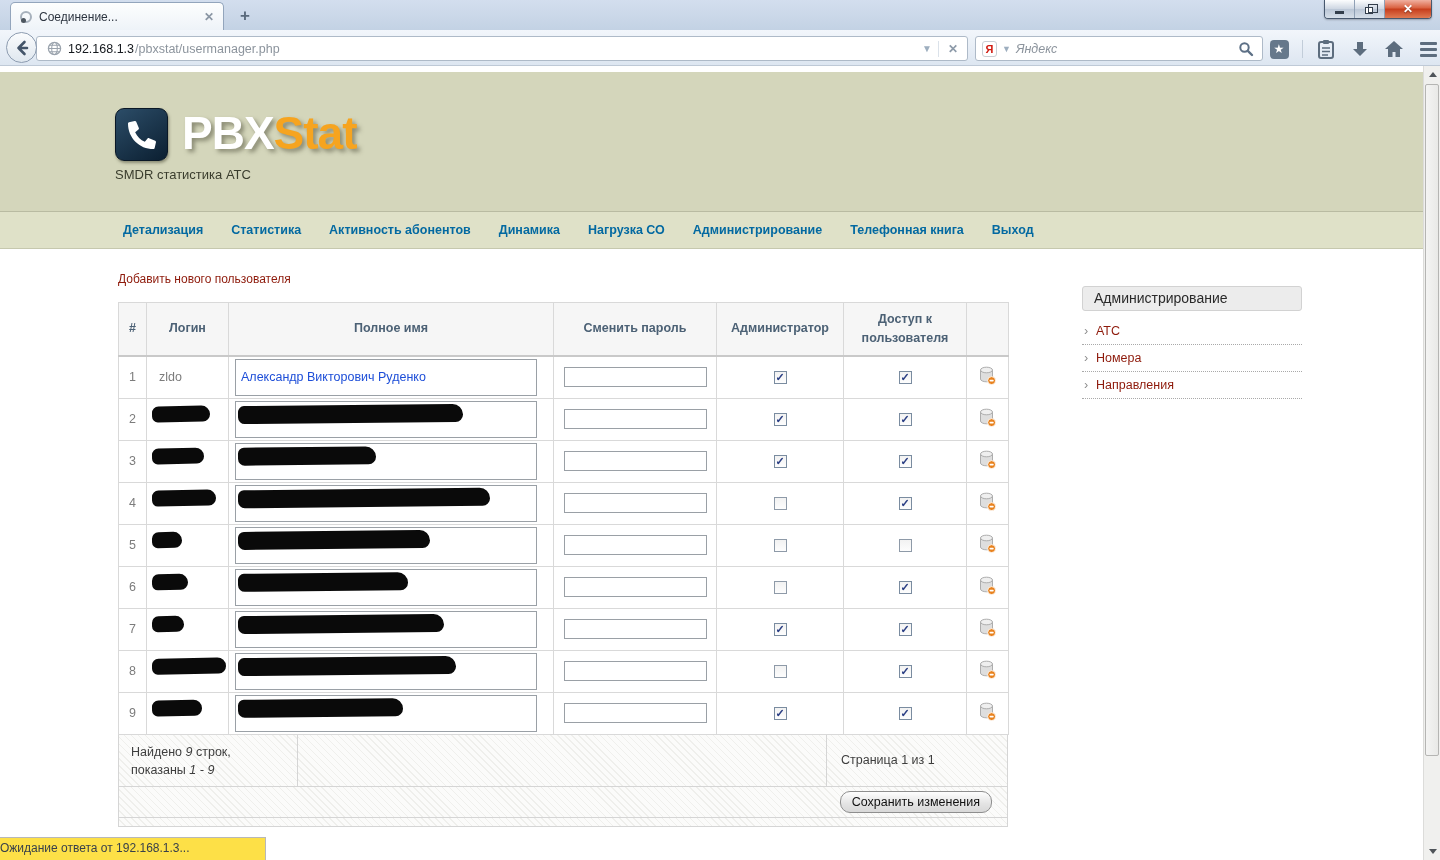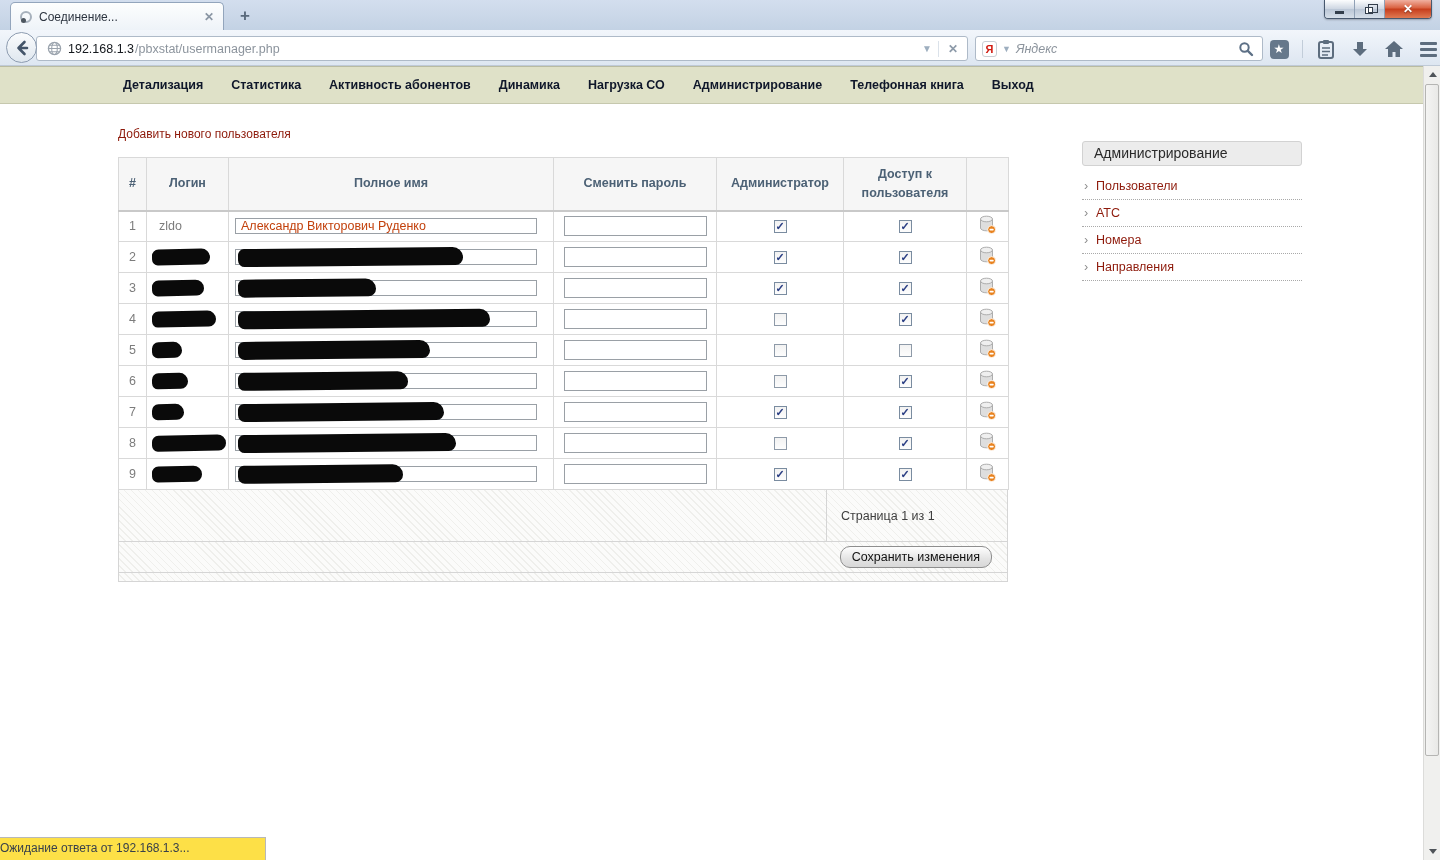--- a/index.html
+++ b/index.html
@@ -67,40 +67,40 @@
   .band-top { margin-top:6px; height:139px; background:#d4d6bb; position:relative; }
   .logo-wrap { position:absolute; left:115px; top:36px; display:flex; align-items:flex-start; }
   .logo-icon { width:53px; height:53px; border-radius:9px; background:linear-gradient(145deg,#2c4d68,#0b1f31);
     border:1px solid #0a1826; display:flex; align-items:center; justify-content:center; box-shadow:1px 2px 3px rgba(70,70,50,.5); }
   .logo-text { margin-left:14px; font-size:46px; font-weight:bold; letter-spacing:-1px; line-height:50px;
     text-shadow:3px 3px 4px rgba(80,80,60,.55); }
   .logo-pbx { color:#ffffff; } .logo-stat { color:#f6a41f; }
   .logo-subtitle { position:absolute; left:115px; top:95px; font-size:13px; color:#3a3d2d; }
   .navband { height:38px; background:#dfe1c8; border-top:1px solid #b9bba2; border-bottom:1px solid #c6c8ae;
     display:flex; align-items:center; padding-left:123px; gap:28px; }
-  .nav-item { font-size:12.5px; font-weight:bold; color:#0f172a; text-decoration:none; white-space:nowrap; }
+  .nav-item { font-size:12.5px; font-weight:bold; color:#0369a1; text-decoration:none; white-space:nowrap; }
 
   .content { position:relative; height:573px; }
   .page-title { margin:36px 0 0 118px; font-size:19px; font-weight:bold; color:#8e1a0b; }
   .add-link { display:inline-block; margin:23px 0 0 118px; font-size:12px; color:#8e1a0b; text-decoration:none; }
 
   
   .utable-wrap { margin:15px 0 0 118px; width:890px; }
   table.utable { border-collapse:collapse; width:890px; table-layout:fixed; font-size:12.5px; }
   .utable th, .utable td { border:1px solid #d9d9d9; }
   .utable th { background:#f6f6f6; color:#4c6175; font-weight:bold; padding:7px 4px; text-align:center; height:48px;
     border-bottom:2px solid #c9c9c9; line-height:1.5; }
   .utable td { height:31px; padding:2px 6px; background:#fff; vertical-align:middle; }
   .col-num { width:28px; } .col-login { width:82px; } .col-name { width:325px; }
   .col-pass { width:163px; } .col-admin { width:127px; } .col-detail { width:123px; } .col-del { width:42px; }
   .c-num { text-align:center; color:#7c7c7c; }
   .c-login { color:#7c7c7c; padding-left:12px !important; position:relative; }
   .c-name { position:relative; }
   .c-pass { text-align:center; }
-  .name-input { width:302px; height:16px; border:1px solid #9aa0a6; font-size:12.5px; color:#c2410c; padding:1px 5px;
+  .name-input { width:302px; height:37px; border:1px solid #9aa0a6; font-size:12.5px; color:#1d4ed8; padding:1px 5px;
     font-family:"Liberation Sans", sans-serif; background:#fff; }
   .pass-input { width:143px; height:20px; border:1px solid #9aa0a6; font-size:12.5px; padding:1px 5px; background:#fff; }
   .c-cb { text-align:center; }
   .cb { display:inline-block; width:13px; height:13px; border:1px solid #8e9aa8; background:linear-gradient(#f2f2f2,#fdfdfd);
     font-size:11px; line-height:11px; font-weight:bold; color:#2b3f84; text-align:center; vertical-align:middle; }
   .cb.on { border-color:#7a8ca0; }
   .c-del { text-align:center; }
   .redact { position:absolute; background:#0a0a0a; z-index:3; }
   .redact-login { left:5px; top:7px; height:16px; border-radius:9px 12px 10px 8px; transform:rotate(-1.2deg); }
   .redact-name { left:9px; top:6px; height:18px; border-radius:8px 14px 10px 9px; transform:rotate(-0.6deg); }
@@ -206,20 +206,31 @@
   <div class="ticon">
     <span class="hamburger">
         <i></i>
         <i></i>
         <i></i>
       </span>
   </div>
 </div>
 
 <div class="page">
+  <div class="band-top">
+    <div class="logo-wrap">
+      <div class="logo-icon">
+        <svg width="28" height="28" viewBox="0 0 512 512" style="transform:scaleX(-1)">
+          <path fill="#ffffff" d="M493.4 24.6l-104-24c-11.3-2.6-22.9 3.3-27.5 13.9l-48 112c-4.2 9.8-1.4 21.3 6.9 28l60.6 49.6c-36 76.7-98.9 140.5-177.2 177.2l-49.6-60.6c-6.8-8.3-18.2-11.1-28-6.9l-112 48C3.9 366.5-2 378.1.6 389.4l24 104C27.1 504.2 36.7 512 48 512c256.1 0 464-207.5 464-464 0-11.2-7.7-20.9-18.6-23.4z"></path>
+        </svg>
+      </div>
+      <div class="logo-text"><span class="logo-pbx">PBX</span><span class="logo-stat">Stat</span></div>
+    </div>
+    <div class="logo-subtitle">SMDR статистика АТС</div>
+  </div>
 
   <nav class="navband">
       <a class="nav-item" href="#">Детализация</a>
       <a class="nav-item" href="#">Статистика</a>
       <a class="nav-item" href="#">Активность абонентов</a>
       <a class="nav-item" href="#">Динамика</a>
       <a class="nav-item" href="#">Нагрузка СО</a>
       <a class="nav-item" href="#">Администрирование</a>
       <a class="nav-item" href="#">Телефонная книга</a>
       <a class="nav-item" href="#">Выход</a>
@@ -392,33 +403,39 @@
               <ellipse cx="7.5" cy="4" rx="6" ry="2.8" fill="#efefef" stroke="#adadad"></ellipse>
               <circle cx="12.6" cy="14.6" r="4" fill="#e8821e" stroke="#ffffff" stroke-width="0.9"></circle>
               <rect x="10.5" y="13.8" width="4.2" height="1.7" rx="0.8" fill="#ffffff"></rect>
             </svg>
           </td>
         </tr>
           </tbody>
       </table>
 
       <div class="tfoot-row1 hatch">
+        <div class="tf-cell tf-found">
+          <span>Найдено</span>
+          <em>9</em>
+          <span>строк,</span><br>
+          <span>показаны</span>
+          <em>1 - 9</em>
+        </div>
         <div class="tf-cell tf-mid hatch"></div>
         <div class="tf-cell tf-page">Страница 1 из 1</div>
       </div>
       <div class="tfoot-row2 hatch">
         <button class="save-btn">Сохранить изменения</button>
       </div>
       <div class="tfoot-row3 hatch"></div>
     </div>
 
     <aside class="sidebar">
       <div class="sidebar-title">Администрирование</div>
       <div class="sidebar-list" id="sidebar-list">
-          <a class="sidebar-item" href="#">Пользователи</a>
           <a class="sidebar-item" href="#">АТС</a>
           <a class="sidebar-item" href="#">Номера</a>
           <a class="sidebar-item" href="#">Направления</a>
         </div>
 
     </aside>
   </div>
 </div>
 
 <div class="scrollbar">

